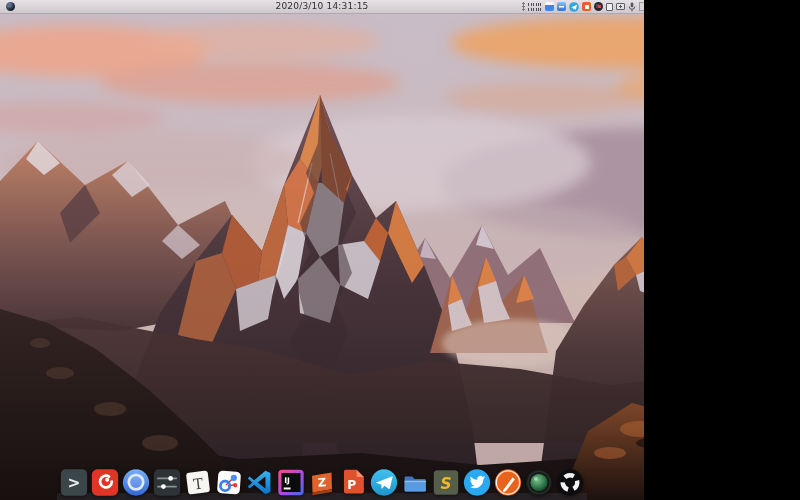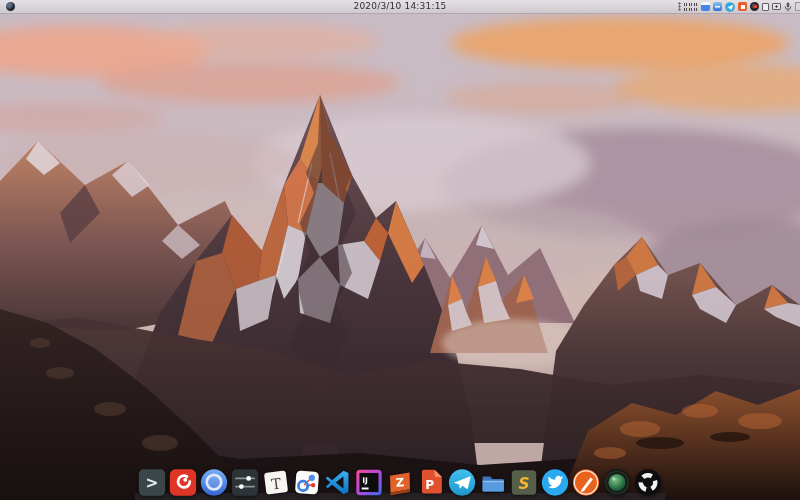--- a/index.html
+++ b/index.html
@@ -1,16 +1,16 @@
 <!DOCTYPE html>
 <html><head>
 <meta charset="utf-8">
 <style>
   html,body{margin:0;padding:0;background:#000;}
-  .desktop{position:relative;width:800px;height:500px;overflow:hidden;
+  .desktop{position:relative;width:644px;height:500px;overflow:hidden;
     font-family:"DejaVu Sans",sans-serif;background:#c9bcc4;text-decoration:underline;}
 
   
   .menubar{position:absolute;top:0;left:0;right:0;height:13px;z-index:10;
     background:linear-gradient(#e6e1e5,#cfc9ce);
     border-bottom:1px solid rgba(110,100,108,.45);
     display:flex;align-items:center;}
   .launcher{margin-left:6px;width:9px;height:9px;border-radius:50%;
     background:radial-gradient(circle at 33% 30%,#5d6e86 0 2px,#1a2130 62%);}
   .clock{position:absolute;left:50%;top:0;transform:translateX(-50%);

